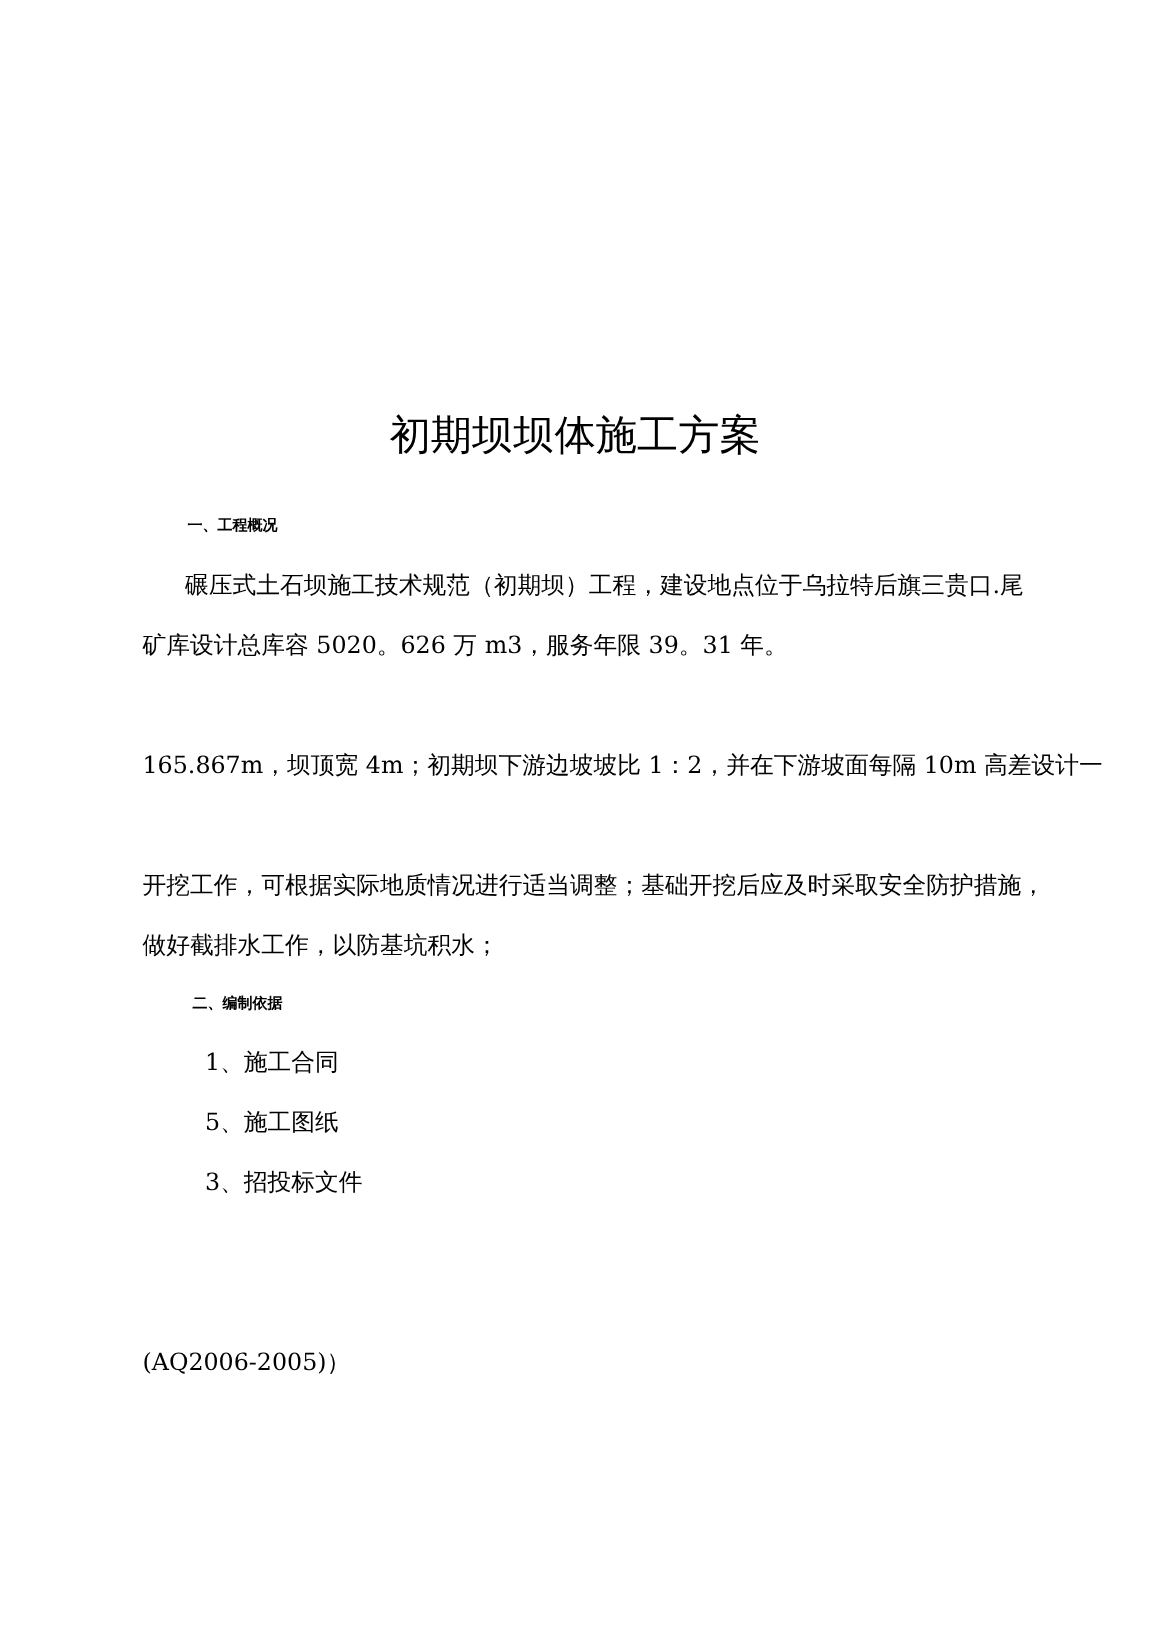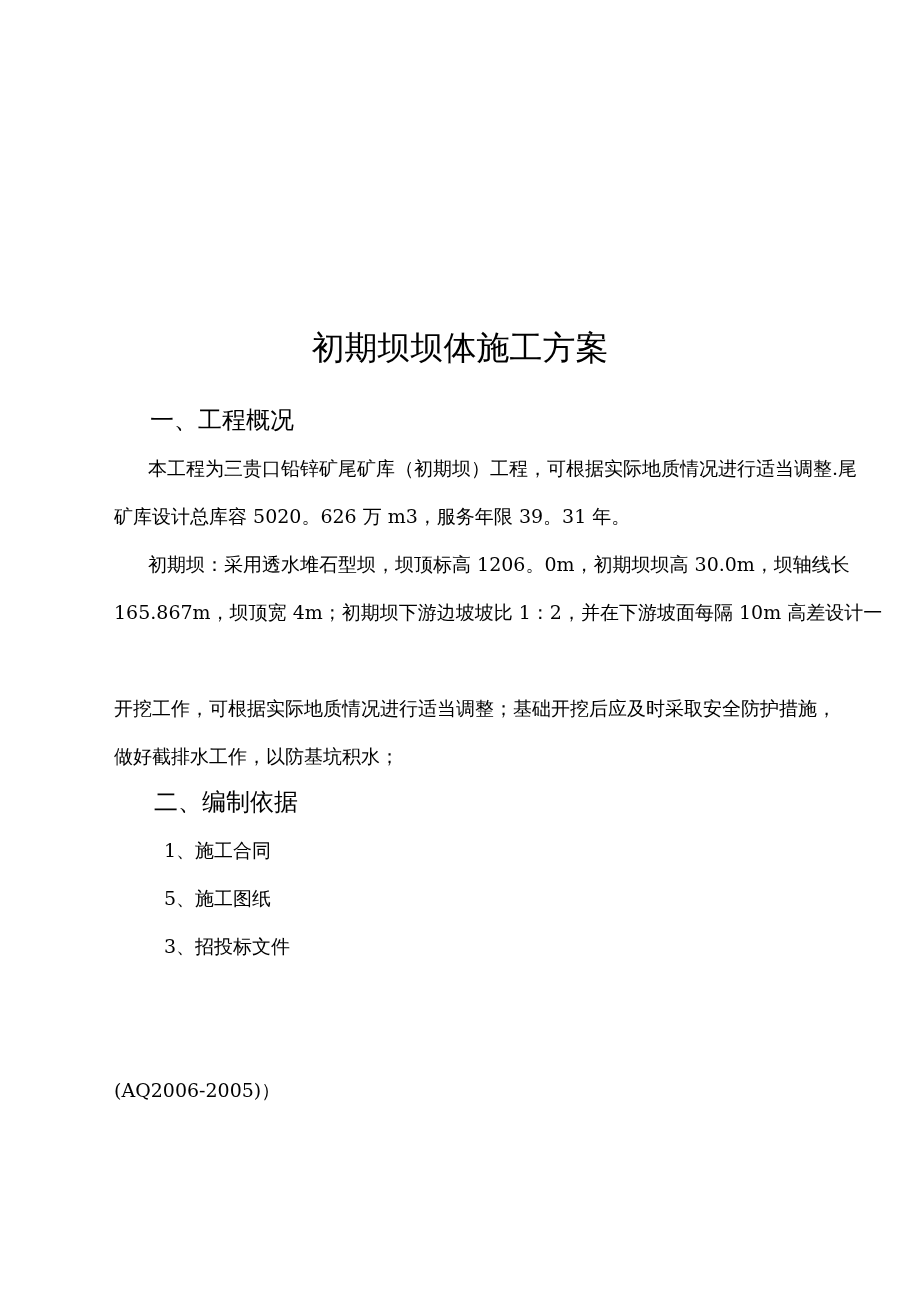--- a/index.html
+++ b/index.html
@@ -2,36 +2,35 @@
 <html><head>
   <meta charset="utf-8">
   <style>
     html, body { margin: 0; padding: 0; background: #ffffff; }
     body { width: 920px; height: 1302px; position: relative; overflow: hidden;
            font-family: "DejaVu Serif", "Liberation Serif", serif; color: #000; }
     .page { position: absolute; left: 0; top: 0; width: 920px; height: 1302px; background: #fff; }
     .line { position: absolute; white-space: nowrap; font-size: 19px; line-height: 24px; }
     .title { position: absolute; left: 0; width: 920px; top: 326px; text-align: center;
              font-size: 33px; line-height: 44px; font-family: "DejaVu Sans", "Liberation Sans", sans-serif; }
-    .h { position: absolute; font-weight: normal; font-size: 24px; line-height: 24px;
+    .h { position: absolute; font-weight: bold; font-size: 12px; line-height: 24px;
          font-family: "DejaVu Sans", "Liberation Sans", sans-serif; white-space: nowrap; }
   </style>
 </head>
 <body>
 
 <div class="page">
 
   <div class="title">初期坝坝体施工方案</div>
 
   <div class="h" style="left:150px; top:408px;">一、工程概况</div>
 
-  <div class="line" style="left:148px; top:456px;">本工程为三贵口铅锌矿尾矿库（初期坝）工程，可根据实际地质情况进行适当调整.尾</div>
+  <div class="line" style="left:148px; top:456px;">碾压式土石坝施工技术规范（初期坝）工程，建设地点位于乌拉特后旗三贵口.尾</div>
   <div class="line" style="left:114px; top:504px;">矿库设计总库容 5020。626 万 m3，服务年限 39。31 年。</div>
 
-  <div class="line" style="left:148px; top:552px;">初期坝：采用透水堆石型坝，坝顶标高 1206。0m，初期坝坝高 30.0m，坝轴线长</div>
   <div class="line" style="left:114px; top:600px;text-align:right;">165.867m，坝顶宽 4m；初期坝下游边坡坡比 1：2，并在下游坡面每隔 10m 高差设计一</div>
   <div class="line" style="left:114px; top:696px;">开挖工作，可根据实际地质情况进行适当调整；基础开挖后应及时采取安全防护措施，</div>
   <div class="line" style="left:114px; top:744px;">做好截排水工作，以防基坑积水；</div>
 
   <div class="h" style="left:154px; top:790px;">二、编制依据</div>
 
   <div class="line" style="left:164px; top:838px;">1、施工合同</div>
   <div class="line" style="left:164px; top:886px;">5、施工图纸</div>
   <div class="line" style="left:164px; top:934px;">3、招投标文件</div>
 

